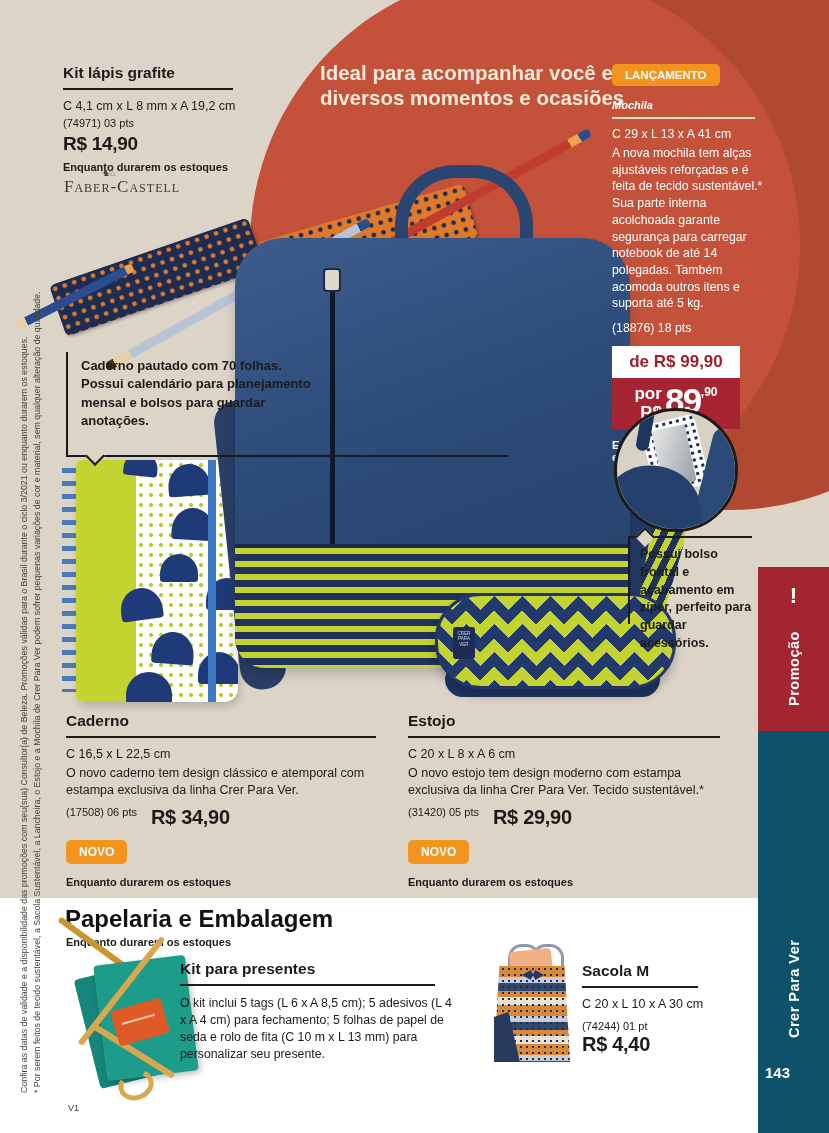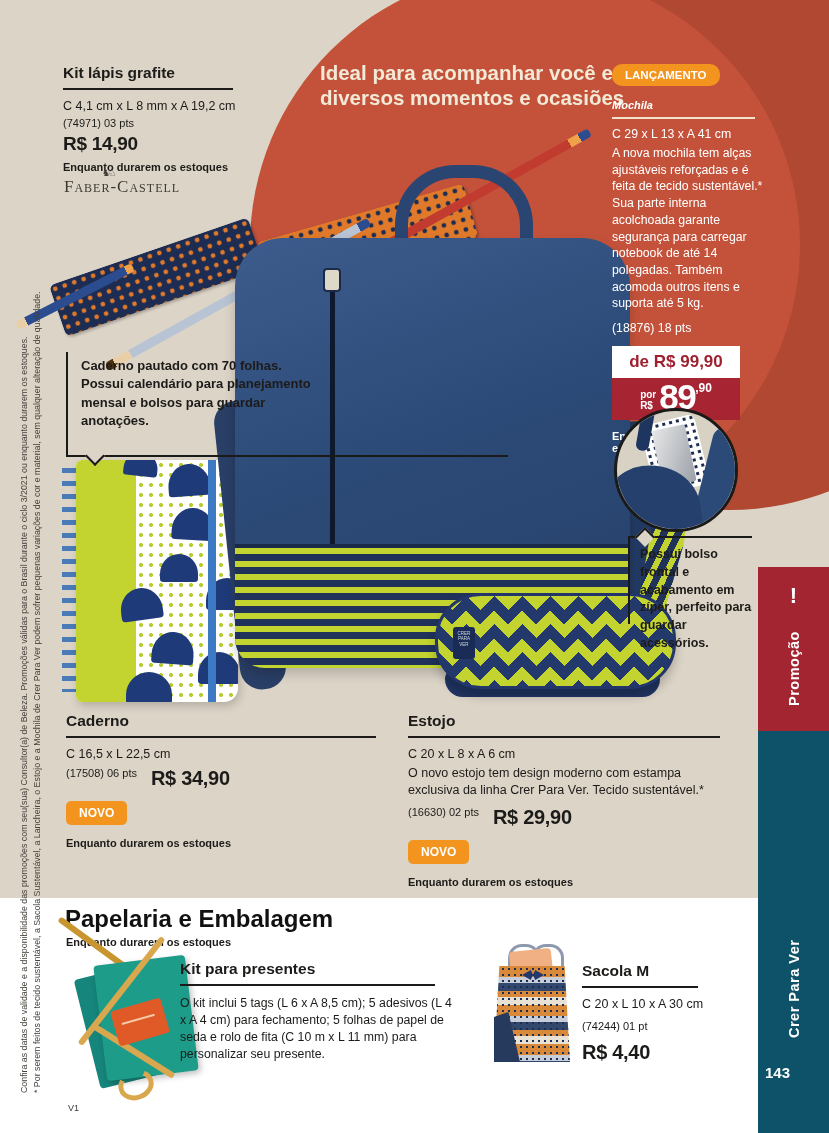--- a/index.html
+++ b/index.html
@@ -54,31 +54,31 @@
            background:linear-gradient(90deg,#2b4d8f 0 5%,#e07a2a 5% 90%,#e9cfa8 90% 97%,#51320f 97%);}
   .pencil4{left:10px;top:292px;width:130px;transform:rotate(-27deg);
            background:linear-gradient(90deg,#e9cfa8 0 8%,#2b4d8f 8% 94%,#f0a24a 94%);}
 
   
   .headline{left:320px;top:60px;width:315px;font-size:20.5px;font-weight:bold;color:#f2e9d7;
             line-height:1.22;z-index:2;}
 
   
   .rcol{left:612px;top:64px;width:152px;color:#fff;z-index:4;}
-  .rcol .badge{margin-bottom:13px;border-radius:10px;}
+  .rcol .badge{margin-bottom:13px;}
   .rcol .name{font-size:11px;font-weight:bold;font-style:italic;}
   .rcol .wrule{width:143px;border-bottom:2px solid rgba(250,240,222,.9);margin:6px 0 8px;}
   .rcol .spec,.rcol .desc,.rcol .code{font-size:12.3px;}
   .rcol .desc{line-height:1.36;margin-top:1px;}
   .rcol .code{margin-top:9px;}
   .box-de{width:128px;background:#fff;color:#9f2130;font-weight:bold;font-size:17px;text-align:center;
           padding:6px 0;margin-top:11px;}
   .box-por{width:128px;background:#a72433;color:#fff;padding:1px 0 6px;display:flex;
            justify-content:center;align-items:center;}
-  .por-rs{font-size:10px;font-weight:bold;line-height:1.1;margin-right:3px;margin-top:6px;}
+  .por-rs{font-size:17px;font-weight:bold;line-height:1.1;text-align:right;margin-right:3px;margin-top:6px;}
   .big-int{font-size:35px;font-weight:bold;letter-spacing:-1.5px;line-height:1;}
   .big-cents{font-size:12px;font-weight:bold;position:relative;top:-9px;}
   .rcol .stock{margin-top:10px;}
 
   
   .backpack{left:235px;top:120px;width:395px;height:560px;z-index:3;}
   .bp-handle{position:absolute;left:160px;top:45px;width:112px;height:82px;border:13px solid #2a4571;
              border-bottom:none;border-radius:60px 60px 0 0;}
   .bp-strap-l{position:absolute;left:-8px;top:280px;width:46px;height:290px;background:#2a3f66;
               border-radius:22px;transform:rotate(-6deg);}
@@ -176,21 +176,21 @@
 
   
   .heading{left:65px;top:905px;font-size:24px;font-weight:bold;color:#111;z-index:2;}
   .heading-sub{left:66px;top:936px;z-index:2;}
   .p-kitpres{left:180px;top:960px;width:272px;z-index:2;}
   .p-kitpres .rule{width:255px;}
   .p-kitpres .desc{font-size:12.3px;}
   .p-sacola{left:582px;top:962px;width:160px;z-index:2;}
   .p-sacola .rule{width:116px;}
   .p-sacola .spec{margin-bottom:9px;}
-  .p-sacola .code{margin-bottom:9px;}
+  .p-sacola .code{margin-bottom:1px;}
   .v1{left:68px;top:1103px;font-size:9px;color:#3a3a3a;z-index:2;}
 
   
   .gift{left:58px;top:948px;width:150px;height:145px;z-index:2;}
   .gift .f2{position:absolute;left:28px;top:20px;width:88px;height:112px;background:#16857b;
             transform:rotate(-14deg);border-radius:4px;}
   .gift .f1{position:absolute;left:42px;top:12px;width:92px;height:116px;background:#1d9c8a;
             transform:rotate(-7deg);border-radius:4px;box-shadow:2px 3px 6px rgba(0,0,0,.25);}
   .gift .rib1{position:absolute;left:-4px;top:40px;width:135px;height:6px;background:#d9a84e;
               transform:rotate(-52deg);border-radius:3px;}
@@ -341,35 +341,36 @@
   <div class="abs estojo-img">
     <div class="estojo-base"></div>
     <div class="estojo-pill"></div>
     <div class="estojo-tag">CRER PARA VER</div>
   </div>
 
   <div class="abs p-cad">
     <div class="ptitle">Caderno</div>
     <div class="rule"></div>
     <div class="spec">C 16,5 x L 22,5 cm</div>
+    <div class="desc">O novo caderno tem design clássico e atemporal com estampa exclusiva da linha Crer Para Ver.</div>
     <div class="codeline">
       <span class="code">(17508) 06 pts</span>
       <span class="price">R$ 34,90</span>
     </div>
     <div><span class="badge">NOVO</span></div>
     <div class="stock">Enquanto durarem os estoques</div>
   </div>
 
   <div class="abs p-est">
     <div class="ptitle">Estojo</div>
     <div class="rule"></div>
     <div class="spec">C 20 x L 8 x A 6 cm</div>
     <div class="desc">O novo estojo tem design moderno com estampa exclusiva da linha Crer Para Ver. Tecido sustentável.*</div>
     <div class="codeline">
-      <span class="code">(16630) 02 pts</span>
+      <span class="code">(31420) 05 pts</span>
       <span class="price">R$ 29,90</span>
     </div>
     <div><span class="badge">NOVO</span></div>
     <div class="stock">Enquanto durarem os estoques</div>
   </div>
 
   <div class="abs heading">Papelaria e Embalagem</div>
   <div class="abs heading-sub stock">Enquanto durarem os estoques</div>
 
   <div class="abs gift">
@@ -378,21 +379,21 @@
     <div class="f1"></div>
     <div class="rib1"></div>
     <div class="rib2"></div>
     <div class="curl"></div>
     <div class="tag"></div>
   </div>
 
   <div class="abs p-kitpres">
     <div class="ptitle">Kit para presentes</div>
     <div class="rule"></div>
-    <div class="desc">O kit inclui 5 tags (L 6 x A 8,5 cm); 5 adesivos (L 4 x A 4 cm) para fechamento; 5 folhas de papel de seda e rolo de fita (C 10 m x L 11 mm) para personalizar seu presente.</div>
+    <div class="desc">O kit inclui 5 tags (L 6 x A 8,5 cm); 5 adesivos (L 4 x A 4 cm) para fechamento; 5 folhas de papel de seda e rolo de fita (C 10 m x L 13 mm) para personalizar seu presente.</div>
   </div>
 
   <div class="abs sacola-img">
     <div class="sac-h1"></div>
     <div class="sac-h2"></div>
     <div class="sac-tissue"></div>
     <div class="sac-body"></div>
     <div class="sac-side"></div>
     <div class="sac-bow"></div>
   </div>

